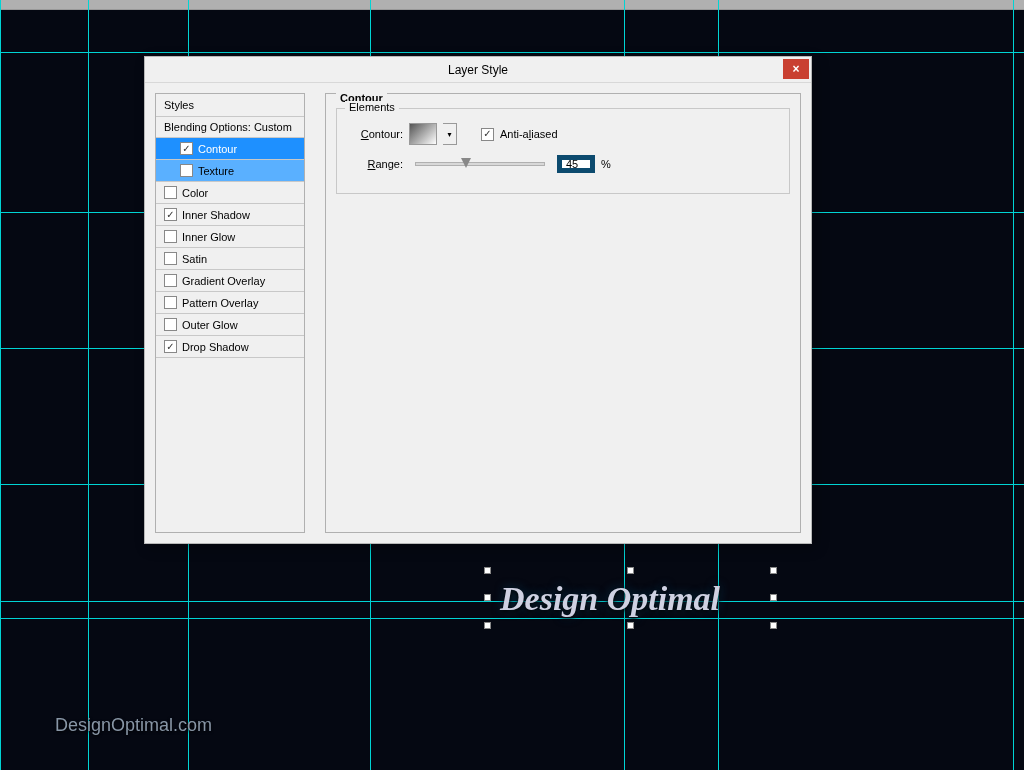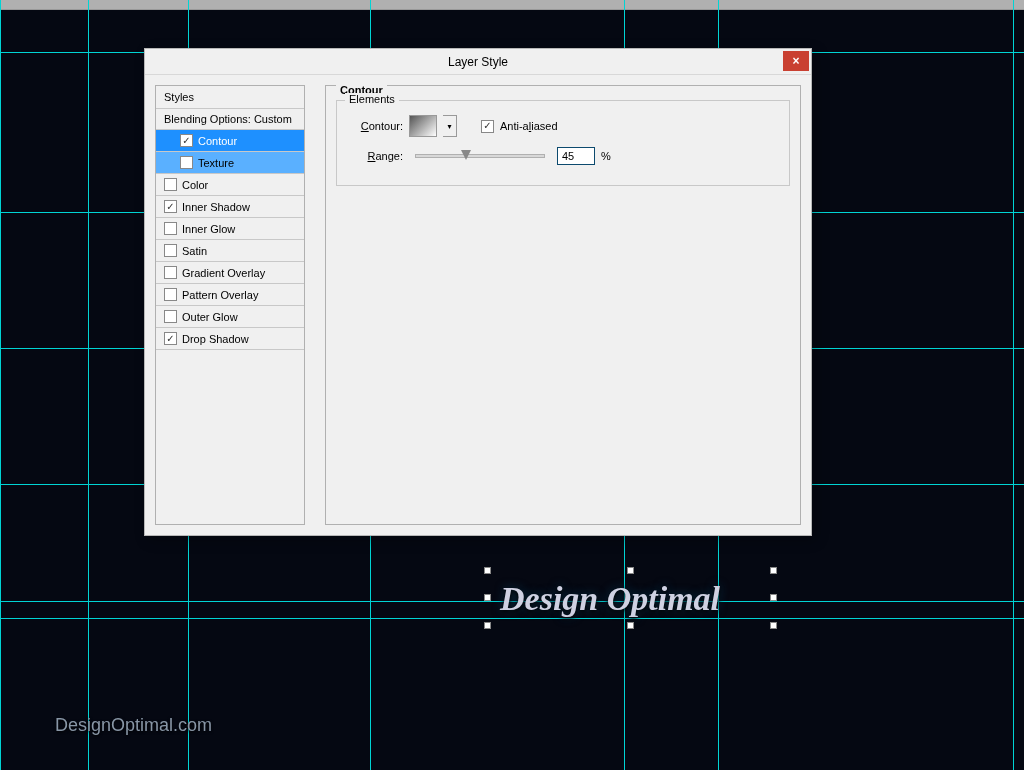--- a/index.html
+++ b/index.html
@@ -49,21 +49,21 @@
     left: 55px; top: 715px;
     font-family: Verdana, sans-serif;
     font-size: 18px;
     color: #8896a6;
     text-shadow: 0 1px 3px #000;
   }
 
   
   .dialog {
     position: absolute;
-    left: 144px; top: 48px;
+    left: 144px; top: 56px;
     width: 668px;
     height: 488px;
     background: #F0F0F0;
     border: 1px solid #B8B8B8;
     box-shadow: 4px 4px 12px rgba(0,0,0,0.3);
   }
   .titlebar {
     height: 26px;
     border-bottom: 1px solid #D8D8D8;
     display: flex;
@@ -155,21 +155,21 @@
     position: relative; margin: 0 6px;
   }
   .slider-thumb {
     position: absolute; top: -5px; left: 35%;
     width: 0; height: 0;
     border-left: 5px solid transparent;
     border-right: 5px solid transparent;
     border-top: 10px solid #888;
   }
   .num-input {
-    width: 38px; height: 18px; border: 1px solid #0c4a6e;
+    width: 38px; height: 18px; border: 5px solid #0c4a6e;
     background: #fff; padding: 0 4px; font-size: 11px;
   }
 
   .right-panel {
     width: 120px;
     display: flex; flex-direction: column; gap: 6px;
     align-items: stretch;
     padding-top: 4px;
   }
   .btn {

